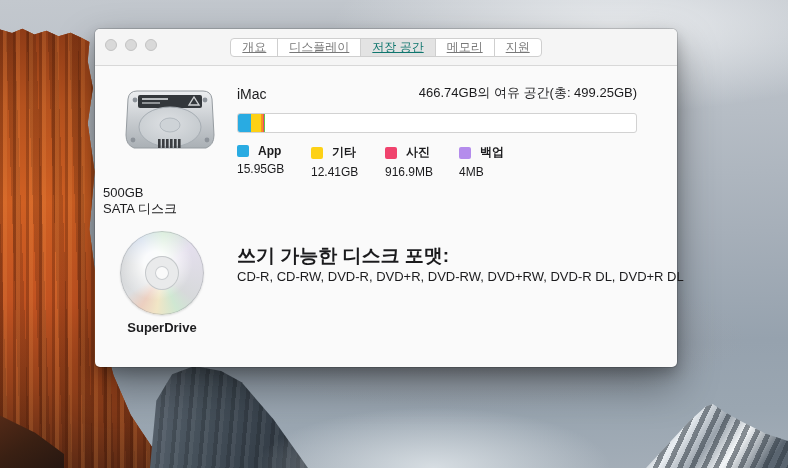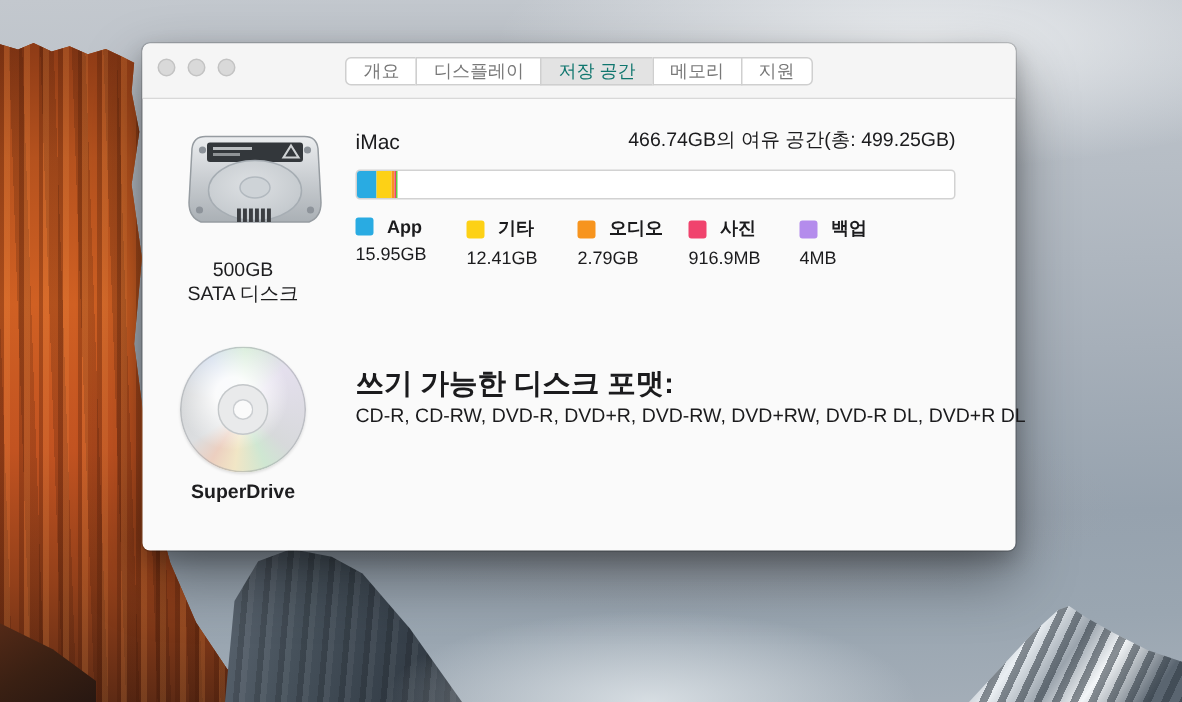--- a/index.html
+++ b/index.html
@@ -43,30 +43,30 @@
     box-shadow:0 0 0 1px rgba(0,0,0,.14), 0 18px 40px rgba(0,0,0,.38), 0 6px 14px rgba(0,0,0,.22); }
   .titlebar { position:relative; height:37px; background:#f5f5f5;
     border-bottom:1px solid #d8d8d8; border-radius:5px 5px 0 0;
     display:flex; align-items:center; justify-content:center; }
   .traffic { position:absolute; left:10px; top:10px; display:flex; gap:8px; }
   .tl-dot { width:12px; height:12px; border-radius:50%; background:#d9d9d9;
     border:1px solid #c3c3c3; }
 
   .seg-control { display:flex; }
   .seg { font-size:12px; color:#787878; background:#fff; border:1px solid #cfcfcf;
-    padding:0 11px; margin-left:-1px; white-space:nowrap; }
+    padding:0 11px; margin-left:-1px; white-space:nowrap;text-decoration:underline; }
   .seg:first-child { border-radius:4px 0 0 4px; margin-left:0; }
   .seg:last-child { border-radius:0 4px 4px 0; }
   .seg.selected { background:#e3e3e3; color:#0f766e; }
 
   .content { position:relative; height:300px; }
 
   
   .hdd-wrap { position:absolute; left:27px; top:19px; width:96px; height:74px; }
-  .hdd-label { position:absolute; left:8px; top:106px; width:118px; text-align:center;
+  .hdd-label { position:absolute; left:8px; top:119px; width:118px; 
     font-size:13px; line-height:16px; color:#1d1d1f; }
 
   .disc { position:absolute; left:25px; top:165px; width:84px; height:84px; border-radius:50%;
     background:
       radial-gradient(circle at 42% 38%, rgba(255,255,255,.9) 0 16%, rgba(255,255,255,0) 52%),
       conic-gradient(from 130deg, #d7d9db 0deg, #cfe7d2 28deg, #f1e6c6 58deg, #eccfc0 82deg, #dcdee0 108deg, #d2d4d6 156deg, #ccd8ea 198deg, #d4ebd6 232deg, #e4dfed 276deg, #d7d9db 360deg);
     box-shadow:inset 0 0 0 1px rgba(150,155,160,.45), 0 1px 2px rgba(0,0,0,.12); }
   .disc::before { content:""; position:absolute; left:50%; top:50%; width:34px; height:34px;
     transform:translate(-50%,-50%); border-radius:50%; background:#e9eaeb;
     box-shadow:inset 0 0 0 1px rgba(160,165,170,.5); }
@@ -193,27 +193,20 @@
       </div>
       <div class="leg-item">
         <div class="leg-top">
             <span class="swatch" style="background: rgb(253, 209, 22);"></span>
           <span class="leg-label">기타</span>
           </div>
         <div class="leg-val">12.41GB</div>
       </div>
       <div class="leg-item">
         <div class="leg-top">
-            <span class="swatch" style="background: rgb(247, 148, 30);"></span>
-          <span class="leg-label">오디오</span>
-          </div>
-        <div class="leg-val">2.79GB</div>
-      </div>
-      <div class="leg-item">
-        <div class="leg-top">
             <span class="swatch" style="background: rgb(240, 67, 109);"></span>
           <span class="leg-label">사진</span>
           </div>
         <div class="leg-val">916.9MB</div>
       </div>
       <div class="leg-item">
         <div class="leg-top">
             <span class="swatch" style="background: rgb(180, 140, 236);"></span>
           <span class="leg-label">백업</span>
           </div>

